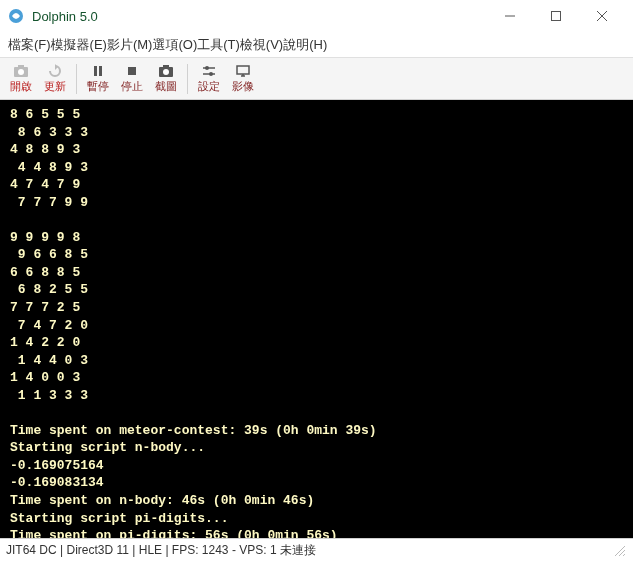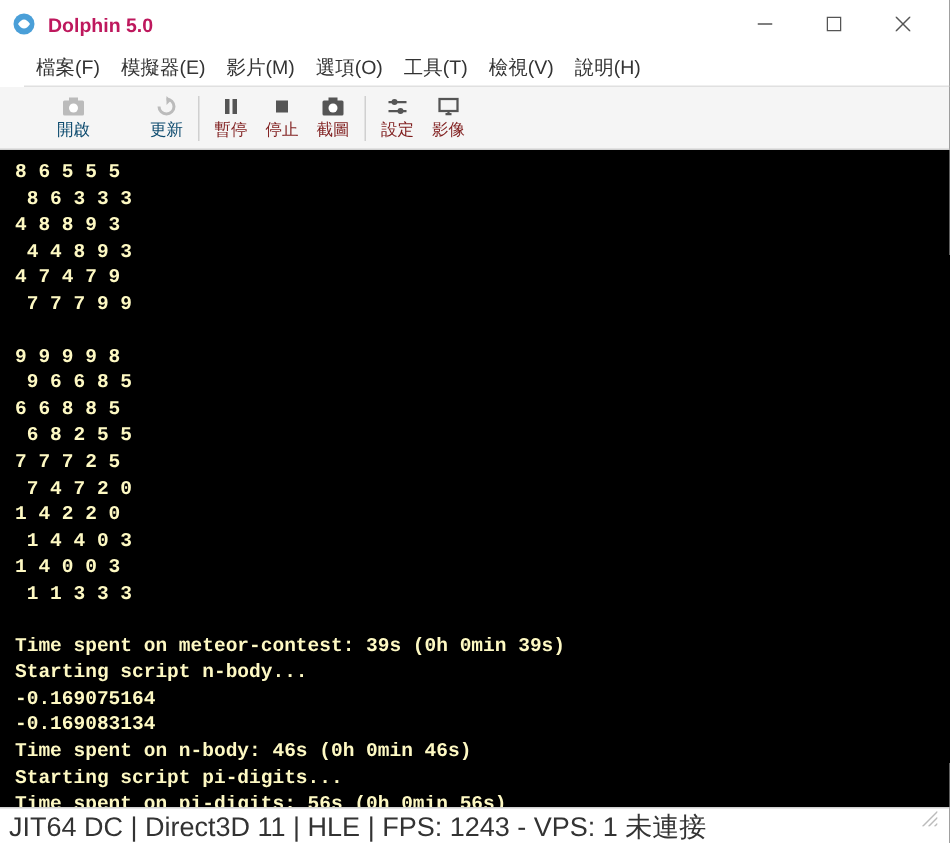--- a/index.html
+++ b/index.html
@@ -17,37 +17,35 @@
   height: 32px;
   display: flex;
   align-items: center;
   padding: 0 8px;
   background: #fff;
 }
 .titlebar .app-icon {
   width: 16px; height: 16px;
   margin-right: 8px;
 }
-.titlebar .title { flex: 1; font-size: 13px; color: #be185d; font-weight: bold; }
+.titlebar .title { flex: 1; font-size: 13px; color: #14532d; }
 .win-controls { display: flex; gap: 0; }
 .win-btn {
   width: 46px; height: 32px;
   display: flex; align-items: center; justify-content: center;
   color: #555;
 }
 .menubar {
   height: 26px;
   display: flex;
   align-items: center;
   padding: 0 8px;
-  gap: 14px;
   background: #fff;
   border-bottom: 1px solid #e0e0e0;
   color: #333;
-  margin-left: 16px;
 }
 .menubar span { font-size: 13px; }
 .toolbar {
   height: 42px;
   display: flex;
   align-items: center;
   background: #f5f5f5;
   border-bottom: 1px solid #d0d0d0;
   padding: 0 4px;
 }
@@ -55,21 +53,21 @@
 .tool-btn {
   display: flex;
   flex-direction: column;
   align-items: center;
   justify-content: center;
   padding: 2px 6px;
   min-width: 32px;
   color: #7f1d1d;
 }
 .tool-btn .lbl { font-size: 11px; margin-top: 1px; }
-.tool-btn.disabled { color: #0c4a6e; margin-left: 28px; }
+.tool-btn.disabled { color: #b91c1c; }
 .tool-sep {
   width: 1px;
   height: 30px;
   background: #d0d0d0;
   margin: 0 4px;
 }
 .console {
   flex: 1;
   background: #000;
   color: #fef9c3;
@@ -77,25 +75,25 @@
   font-size: 13px;
   font-weight: bold;
   padding: 6px 10px;
   white-space: pre;
   overflow: hidden;
   line-height: 1.35;
 }
 .statusbar {
   height: 24px;
   display: flex;
-  align-items: flex-start;
+  align-items: center;
   padding: 0 6px;
   background: #fff;
   border-top: 1px solid #d0d0d0;
-  font-size: 18px;
+  font-size: 12px;
   color: #333;
 }
 .resize-grip {
   margin-left: auto;
   width: 14px; height: 14px;
   color: #aaa;
 }
 svg { display: block; }
 </style>
 </head>

